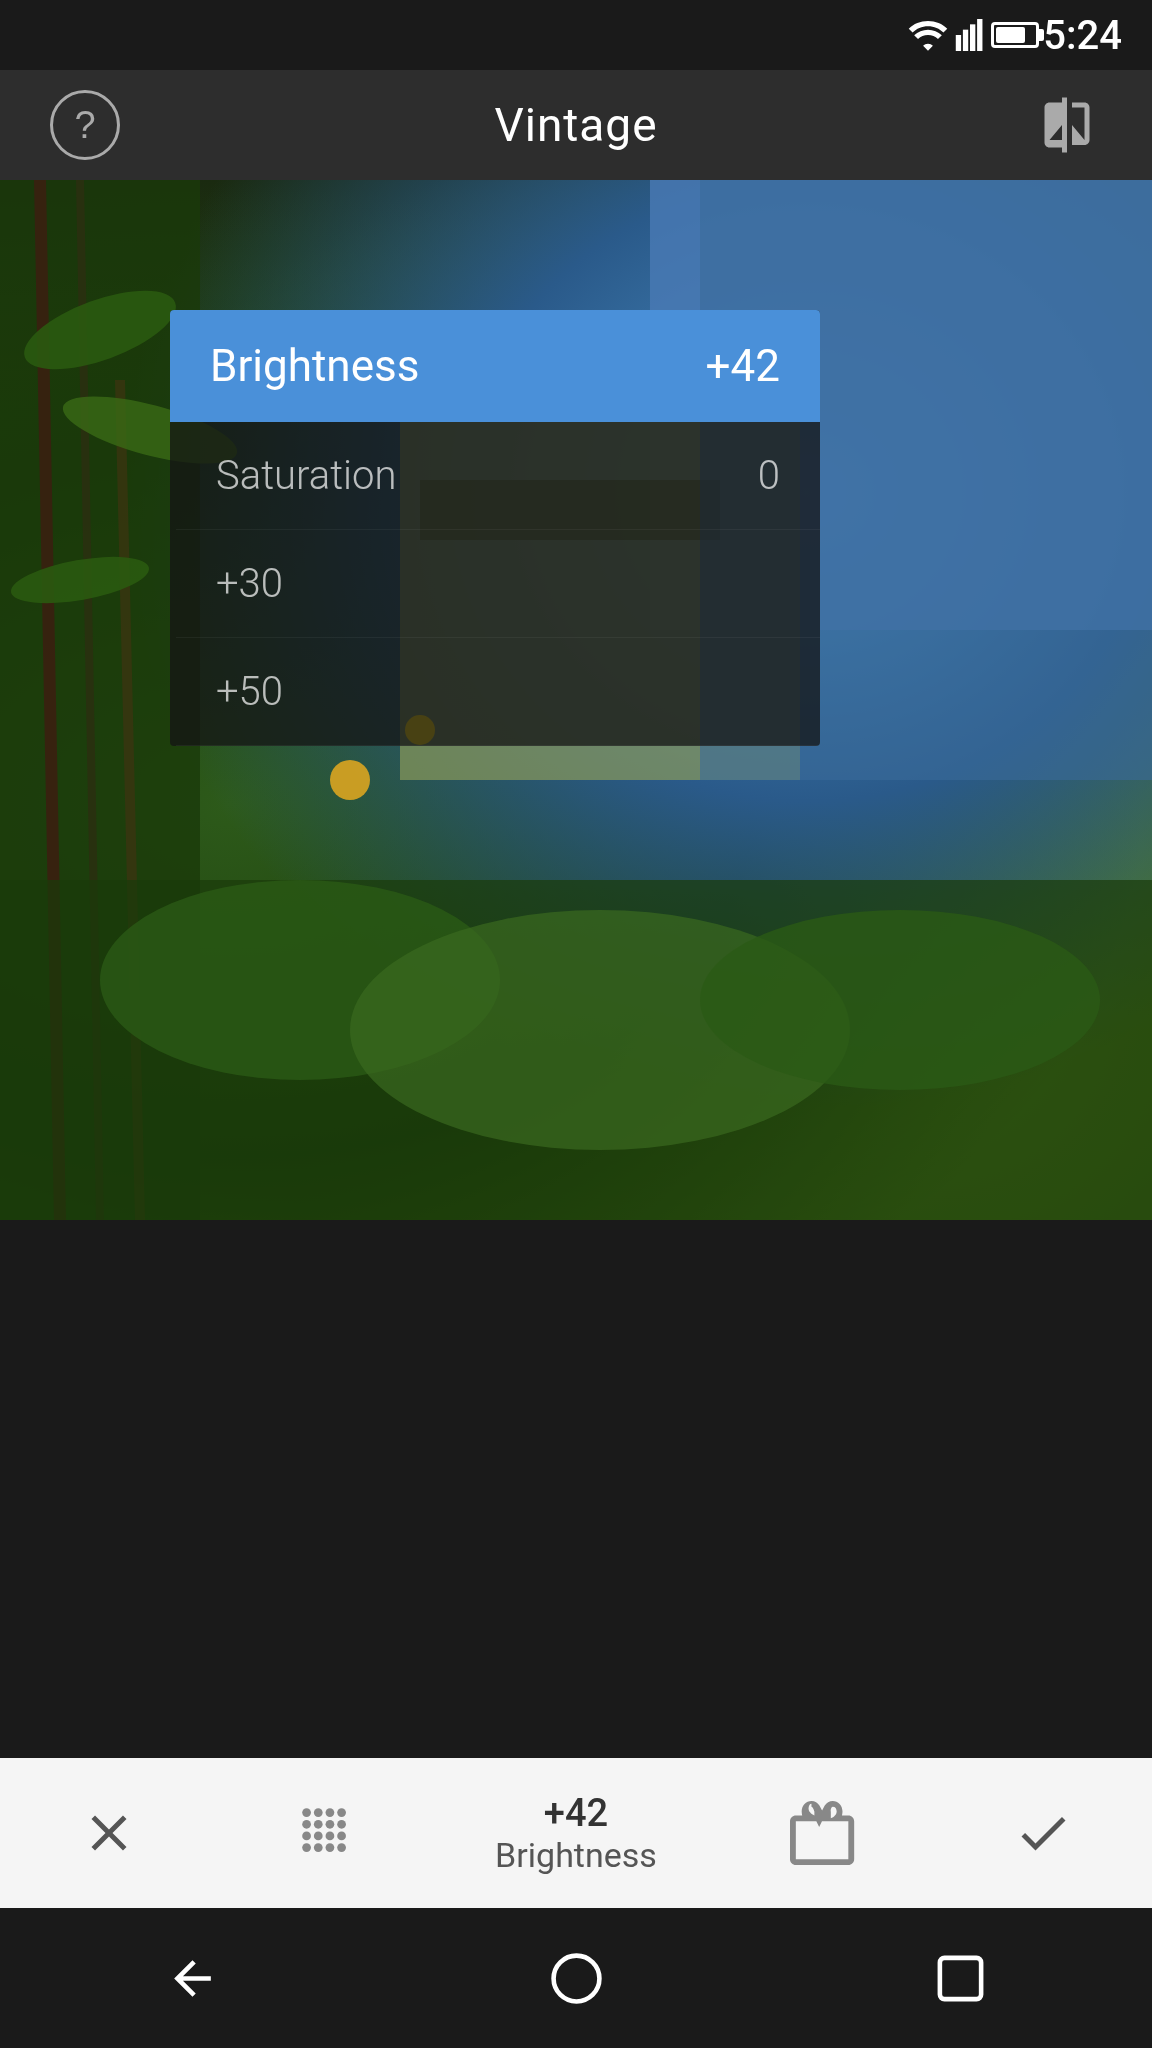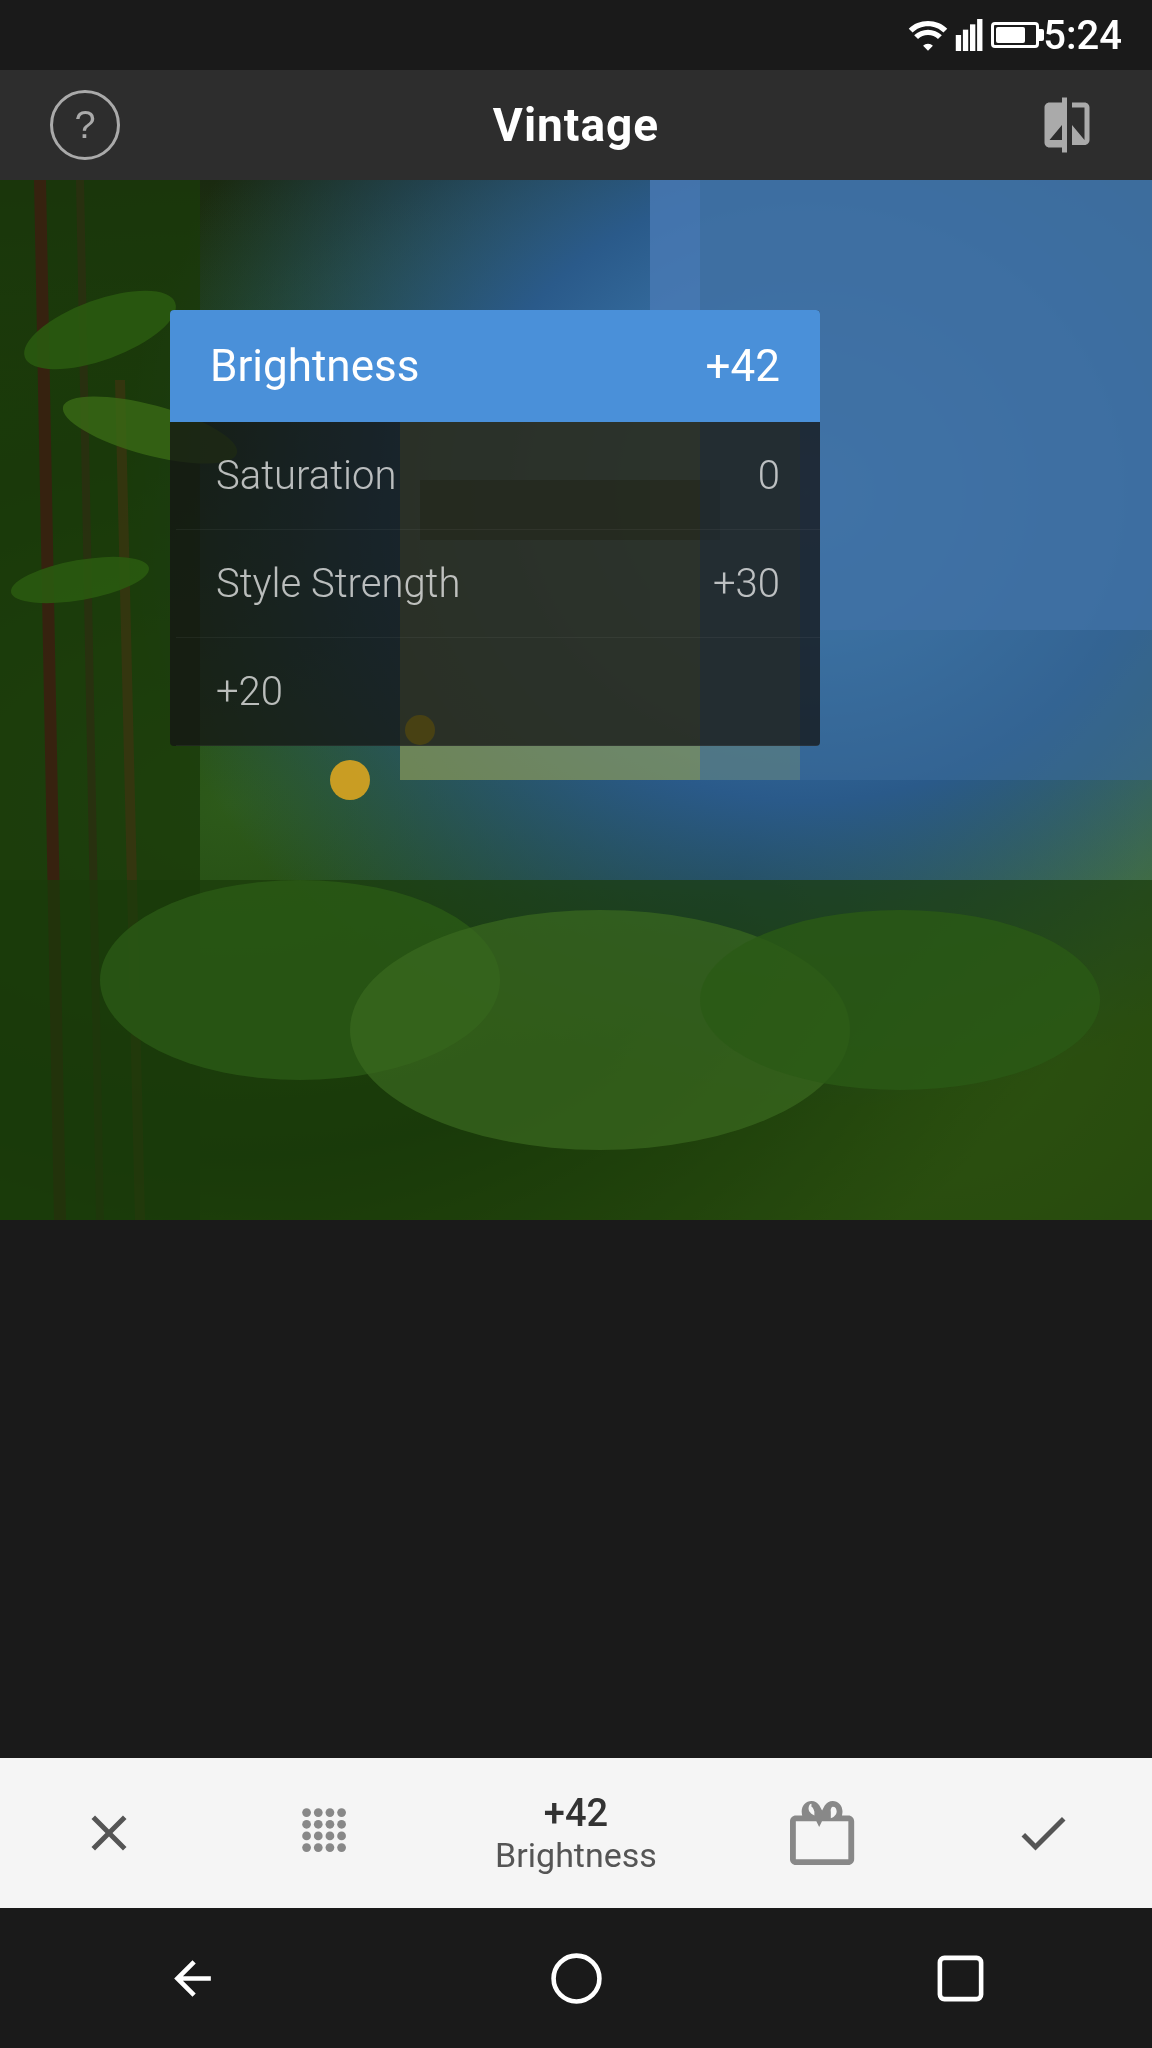--- a/index.html
+++ b/index.html
@@ -99,21 +99,21 @@
 
     .help-btn span {
       color: #aaa;
       font-size: 38px;
       font-weight: 300;
     }
 
     .app-title {
       color: white;
       font-size: 46px;
-      font-weight: 700;
+      font-weight: 400;
       letter-spacing: 1px;
     }
 
     .compare-btn {
       width: 70px;
       height: 70px;
       display: flex;
       align-items: center;
       justify-content: center;
       cursor: pointer;
@@ -356,26 +356,25 @@
       <span class="brightness-label">Brightness</span>
       <span class="brightness-value">+42</span>
     </div>
 
     <div class="param-row">
       <span class="param-label">Saturation</span>
       <span class="param-value">0</span>
     </div>
 
     <div class="param-row">
-      <span class="param-label">Style Strength</span>
       <span class="param-value">+30</span>
     </div>
 
     <div class="param-row">
-      <span class="param-value">+20</span>
+      <span class="param-value">+50</span>
     </div>
   </div>
 </div>
 
 <div class="dark-spacer"></div>
 
 <div class="bottom-toolbar">
 
   <button class="toolbar-btn">
     <svg width="60" height="60" viewBox="0 0 24 24">

